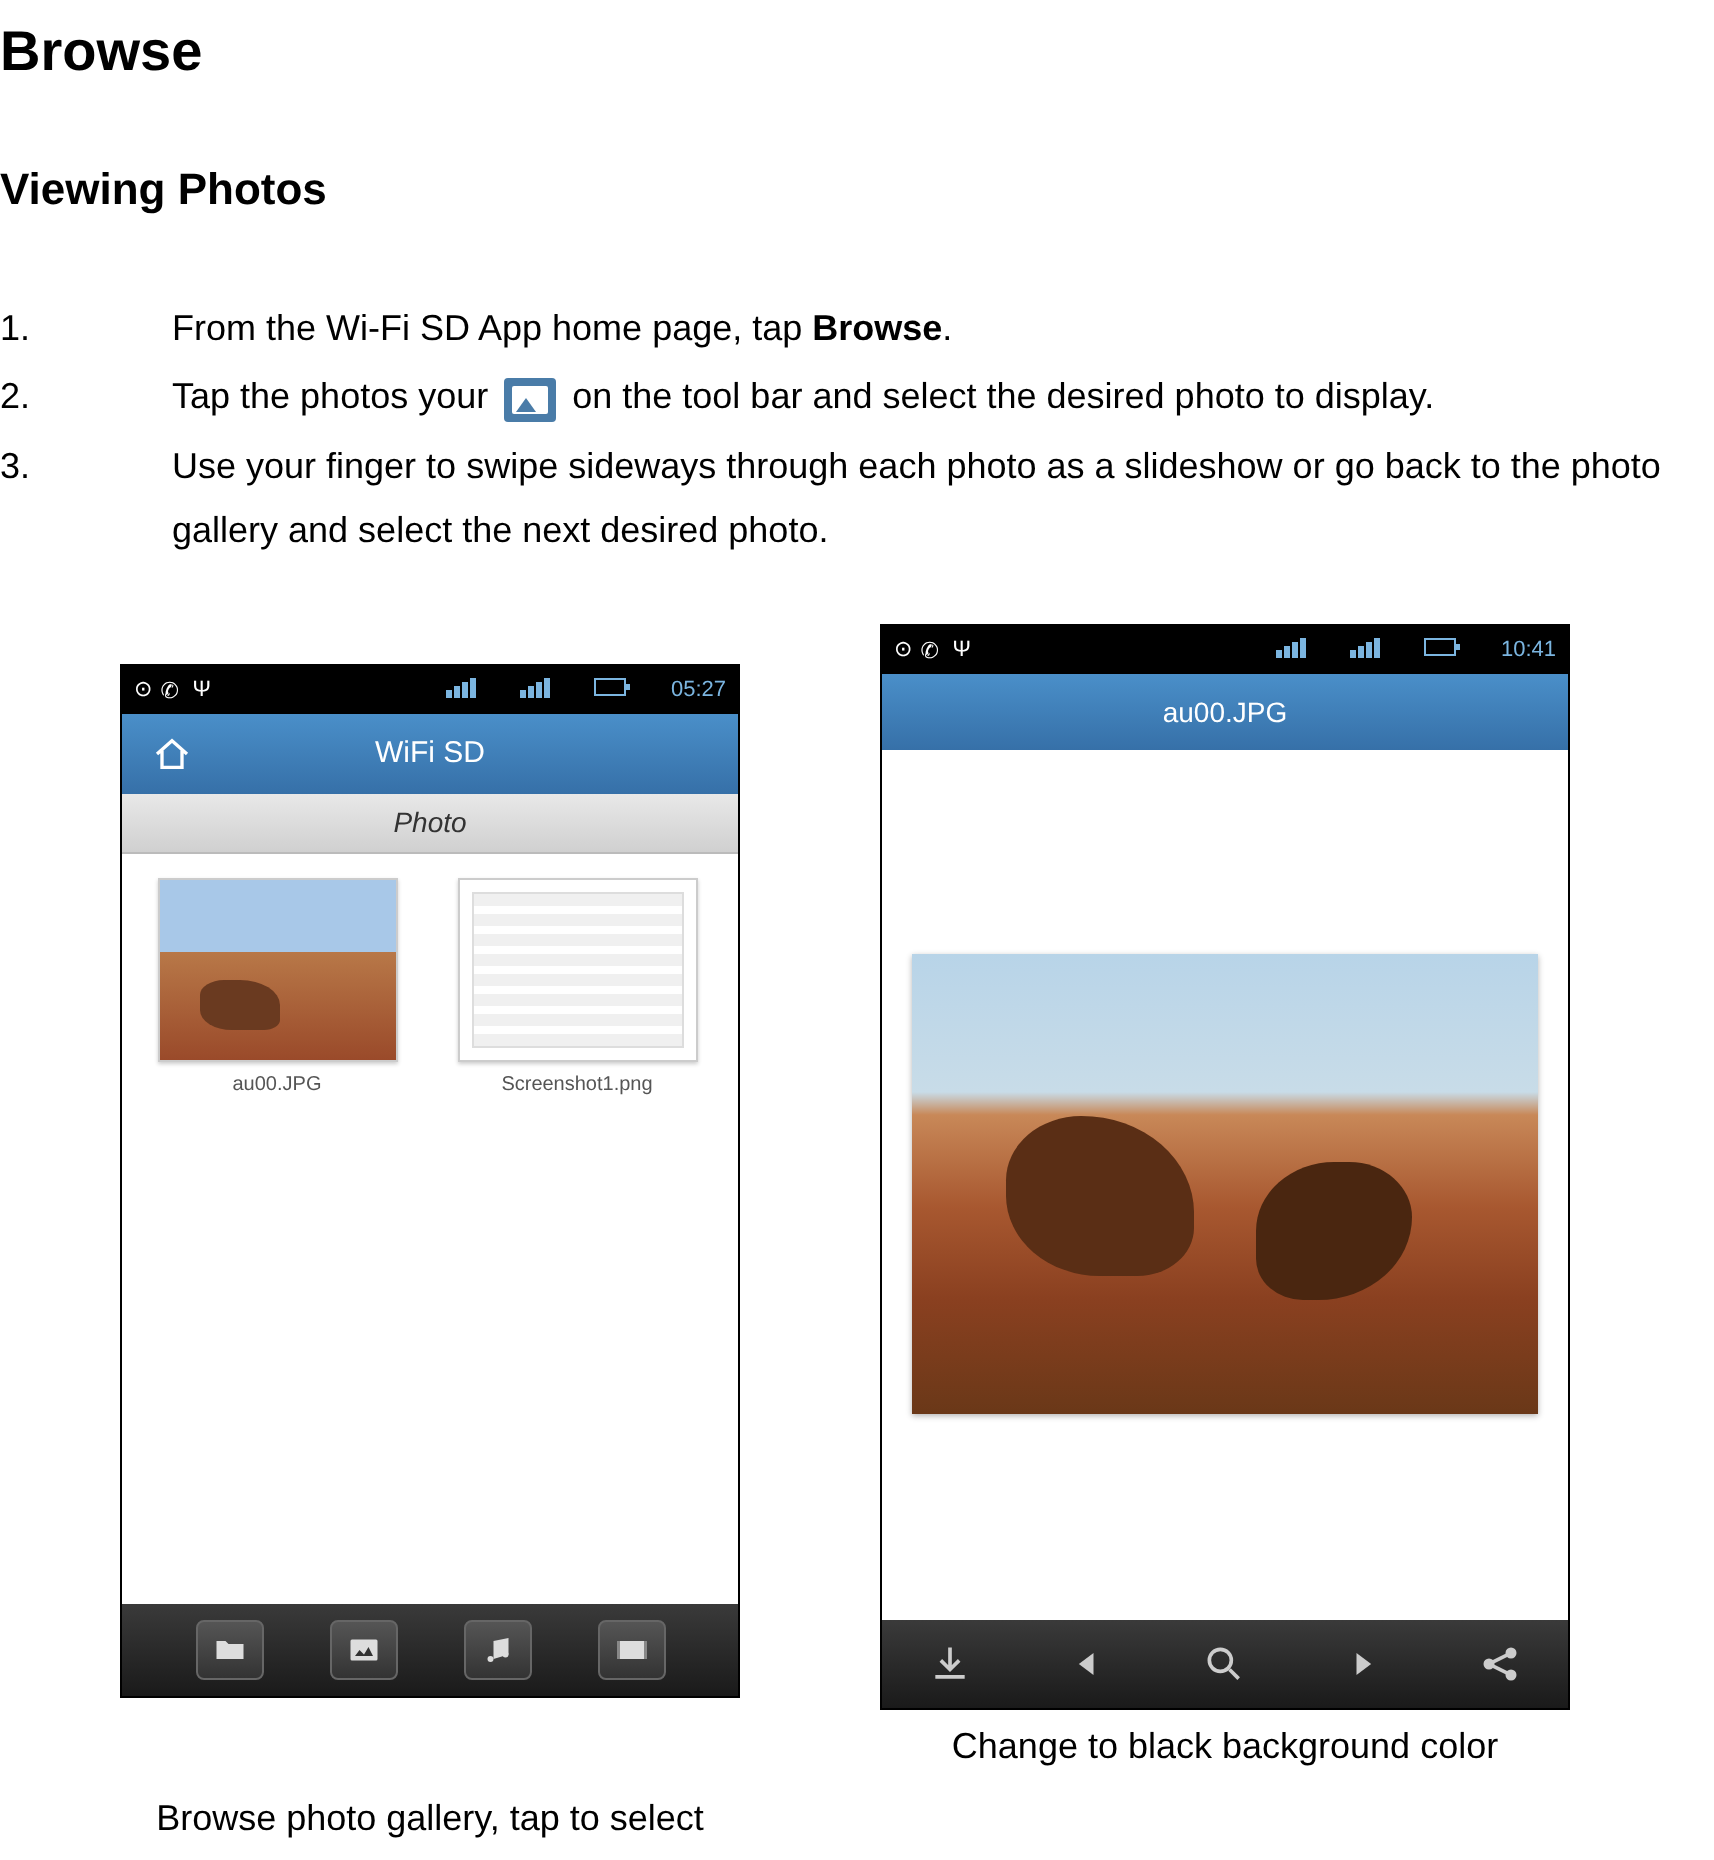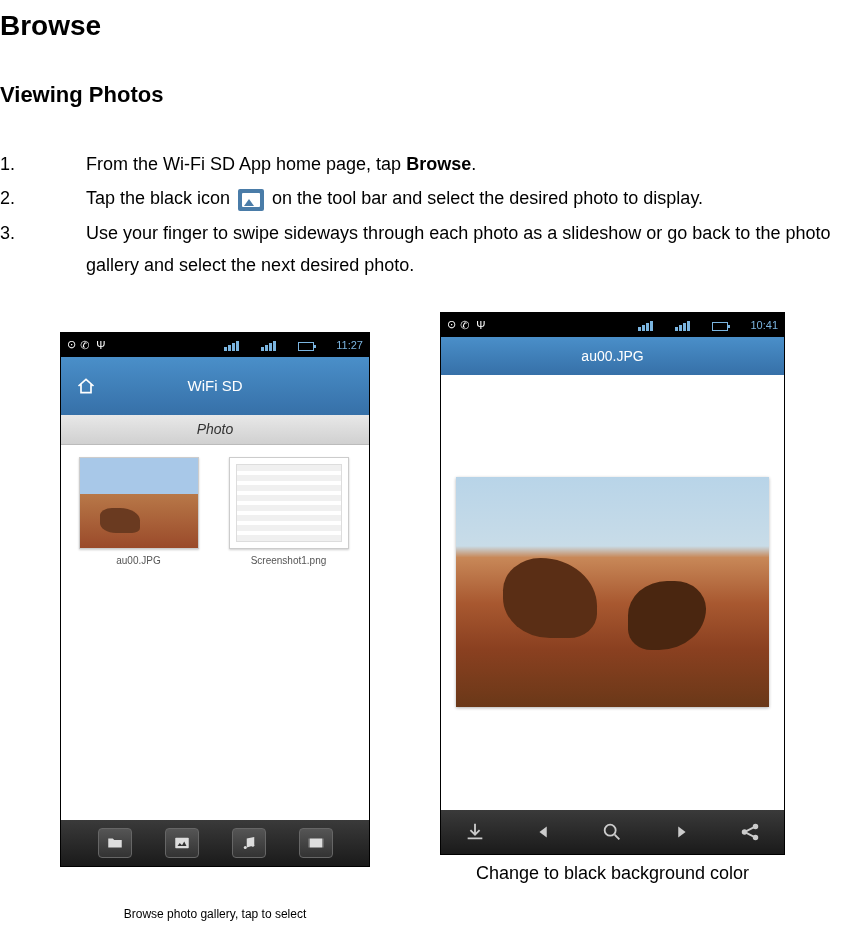--- a/index.html
+++ b/index.html
@@ -103,21 +103,21 @@
       font-size: 11px;
     }
     .status-left {
       display: flex;
       gap: 4px;
       align-items: center;
     }
     .status-right {
       display: flex;
       gap: 22px;
-      align-items: flex-end;
+      align-items: flex-start;
       color: #7bb5e0;
     }
     .status-icon {
       width: 12px;
       height: 12px;
       display: inline-block;
     }
     .signal-bars {
       display: inline-flex;
       gap: 1px;
@@ -146,21 +146,21 @@
       height: 3px;
       background: #7bb5e0;
     }
     .battery-fill {
       width: 70%;
       height: 100%;
       background: #7bb5e0;
     }
     .app-header {
       background: linear-gradient(#4a8fc9, #3670a8);
-      height: 58px;
+      height: 40px;
       display: flex;
       align-items: center;
       justify-content: center;
       position: relative;
       color: #fff;
       font-size: 15px;
     }
     .home-icon {
       position: absolute;
       left: 10px;
@@ -329,22 +329,23 @@
       display: flex;
       align-items: center;
       justify-content: center;
       width: 50px;
     }
     .viewer-icon svg {
       width: 22px;
       height: 22px;
     }
     .caption {
-      font-size: 12px;
+      font-size: 18px;
       text-align: center;
+      margin-top: 10px;
     }
     .caption-extra {
       font-size: 18px;
       text-align: right;
       margin-top: 8px;
       margin-bottom: -2px;
     }
     .right-col {
       margin-top: -20px;
     }
@@ -359,21 +360,21 @@
 <div class="instructions">
   <div class="instruction-item">
     <div class="item-number">1.</div>
     <div class="item-text">
       <span>From the Wi-Fi SD App home page, tap </span><span class="bold">Browse</span><span>.</span>
     </div>
   </div>
   <div class="instruction-item">
     <div class="item-number">2.</div>
     <div class="item-text">
-      <span>Tap the black icon </span><span class="inline-icon"></span><span> on the tool bar and select the desired photo to display.</span>
+      <span>Tap the photos your </span><span class="inline-icon"></span><span> on the tool bar and select the desired photo to display.</span>
     </div>
   </div>
   <div class="instruction-item">
     <div class="item-number">3.</div>
     <div class="item-text">Use your finger to swipe sideways through each photo as a slideshow or go back to the photo gallery and select the next desired photo.</div>
   </div>
 </div>
 
 <div class="screenshots">
 
@@ -392,21 +393,21 @@
               <span></span>
               <span></span>
             </span>
           <span class="signal-bars">
               <span></span>
               <span></span>
               <span></span>
               <span></span>
             </span>
           <span class="battery"><span class="battery-fill"></span></span>
-          <span>11:27</span>
+          <span>05:27</span>
         </div>
       </div>
       <div class="app-header">
         <div class="home-icon">
           <svg viewBox="0 0 24 24" fill="none" stroke="#fff" stroke-width="2">
               <path d="M3 12 L12 4 L21 12 M6 10 V20 H18 V10"></path>
             </svg>
         </div>
         <span>WiFi SD</span>
       </div>

